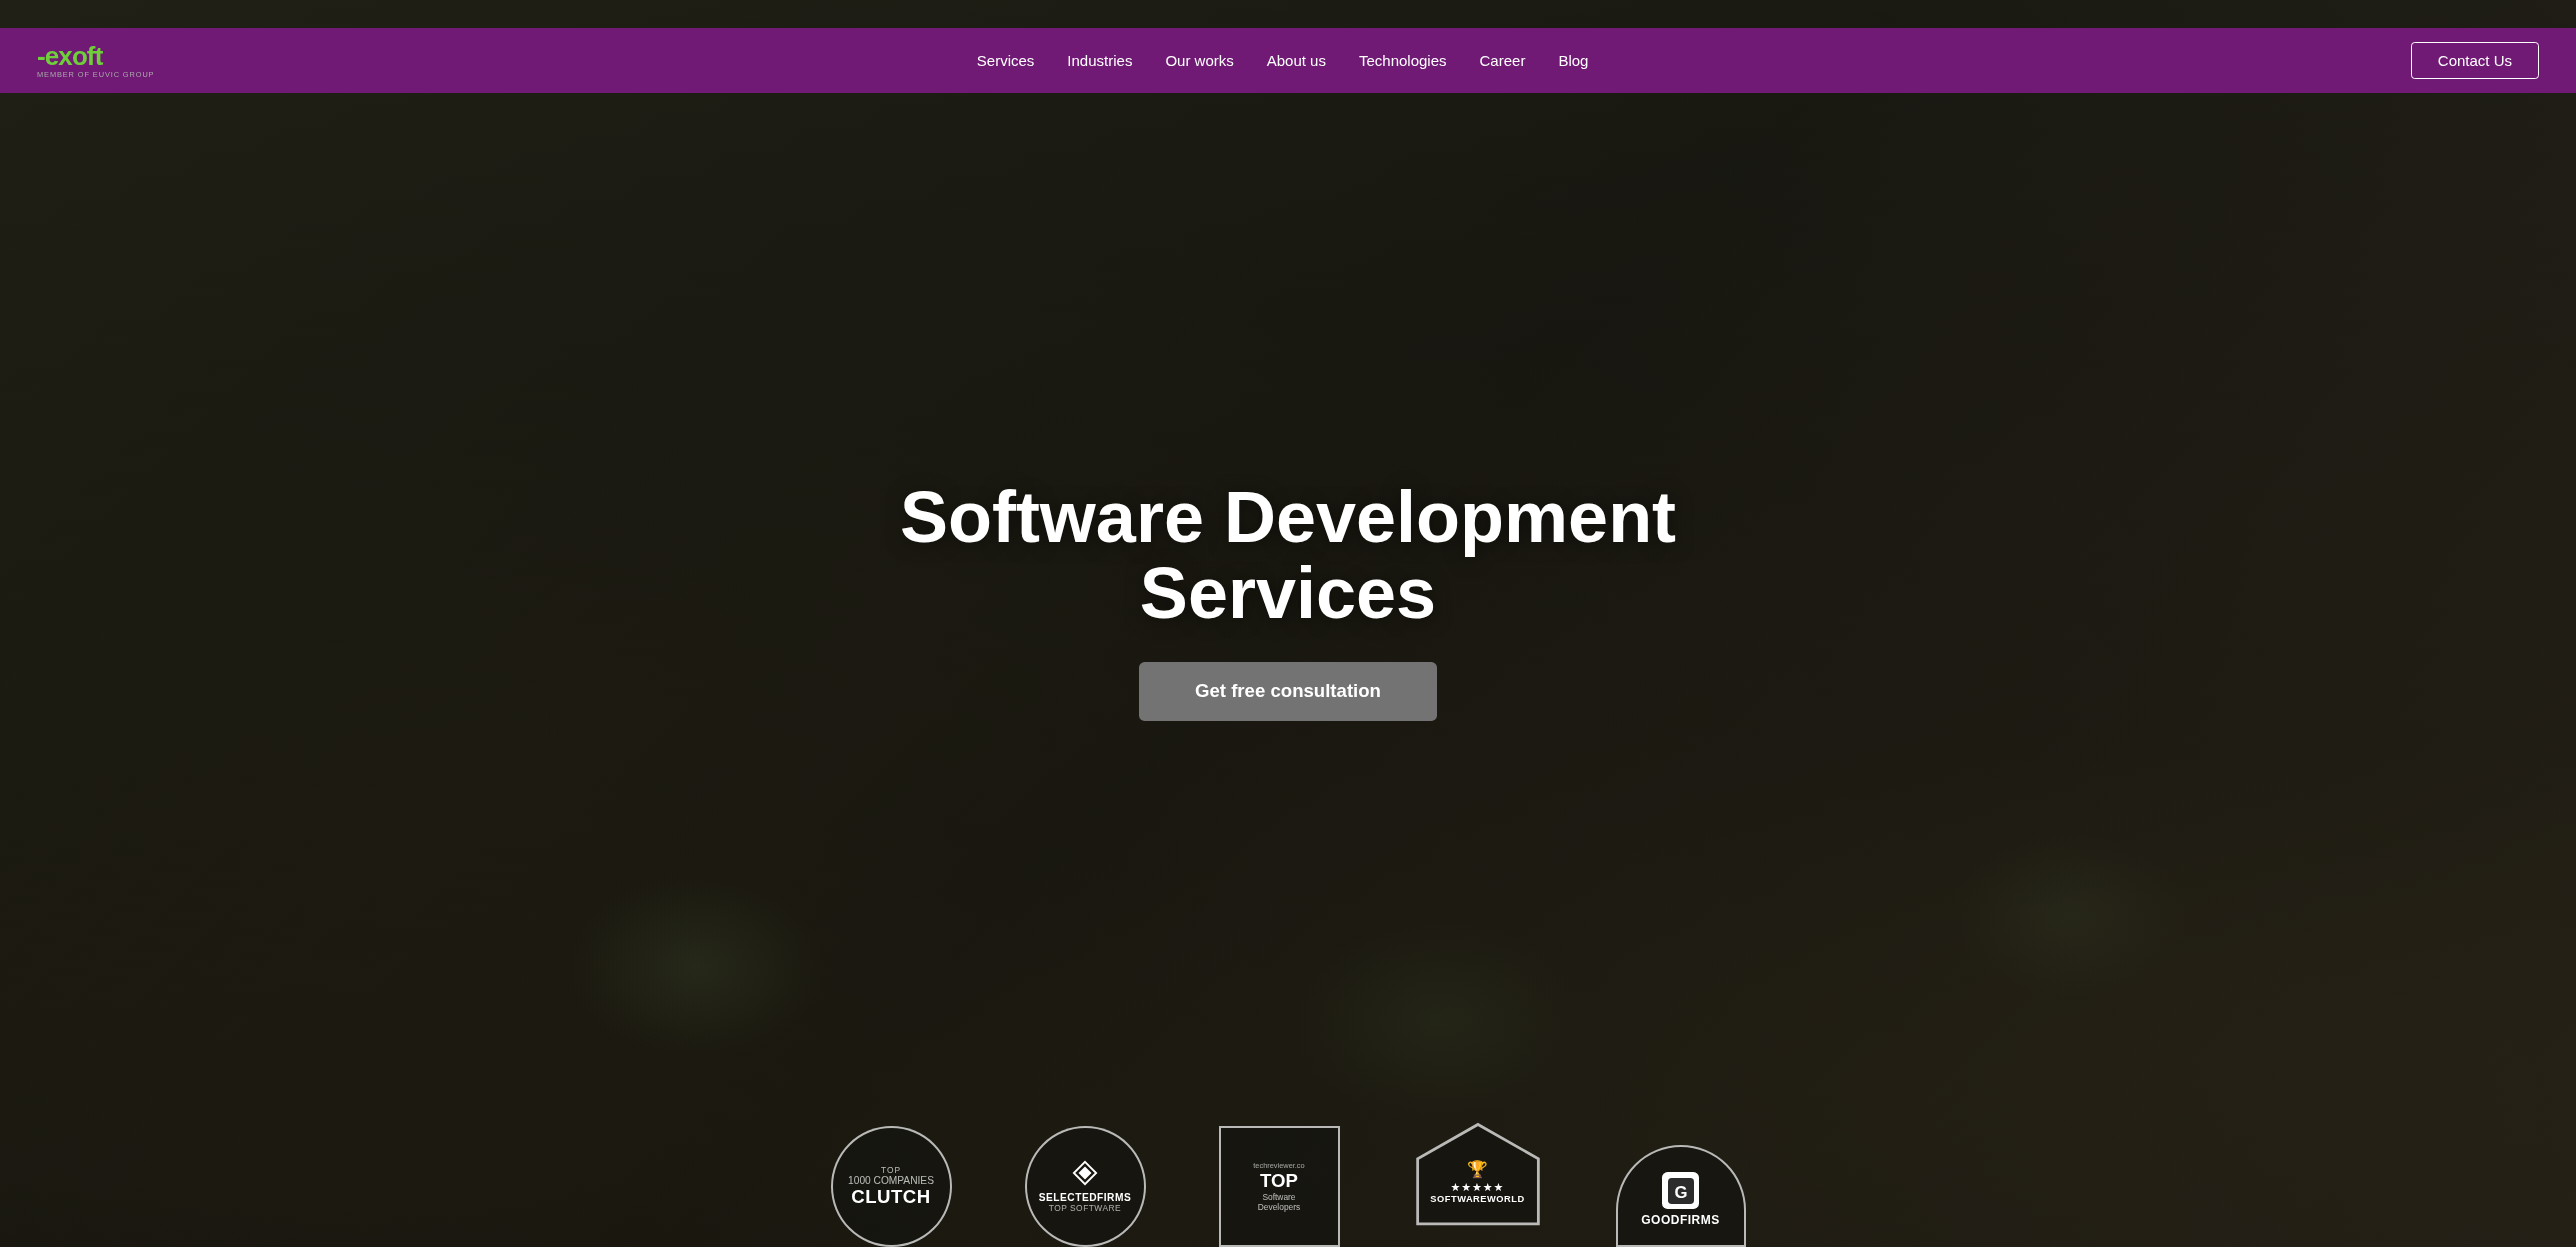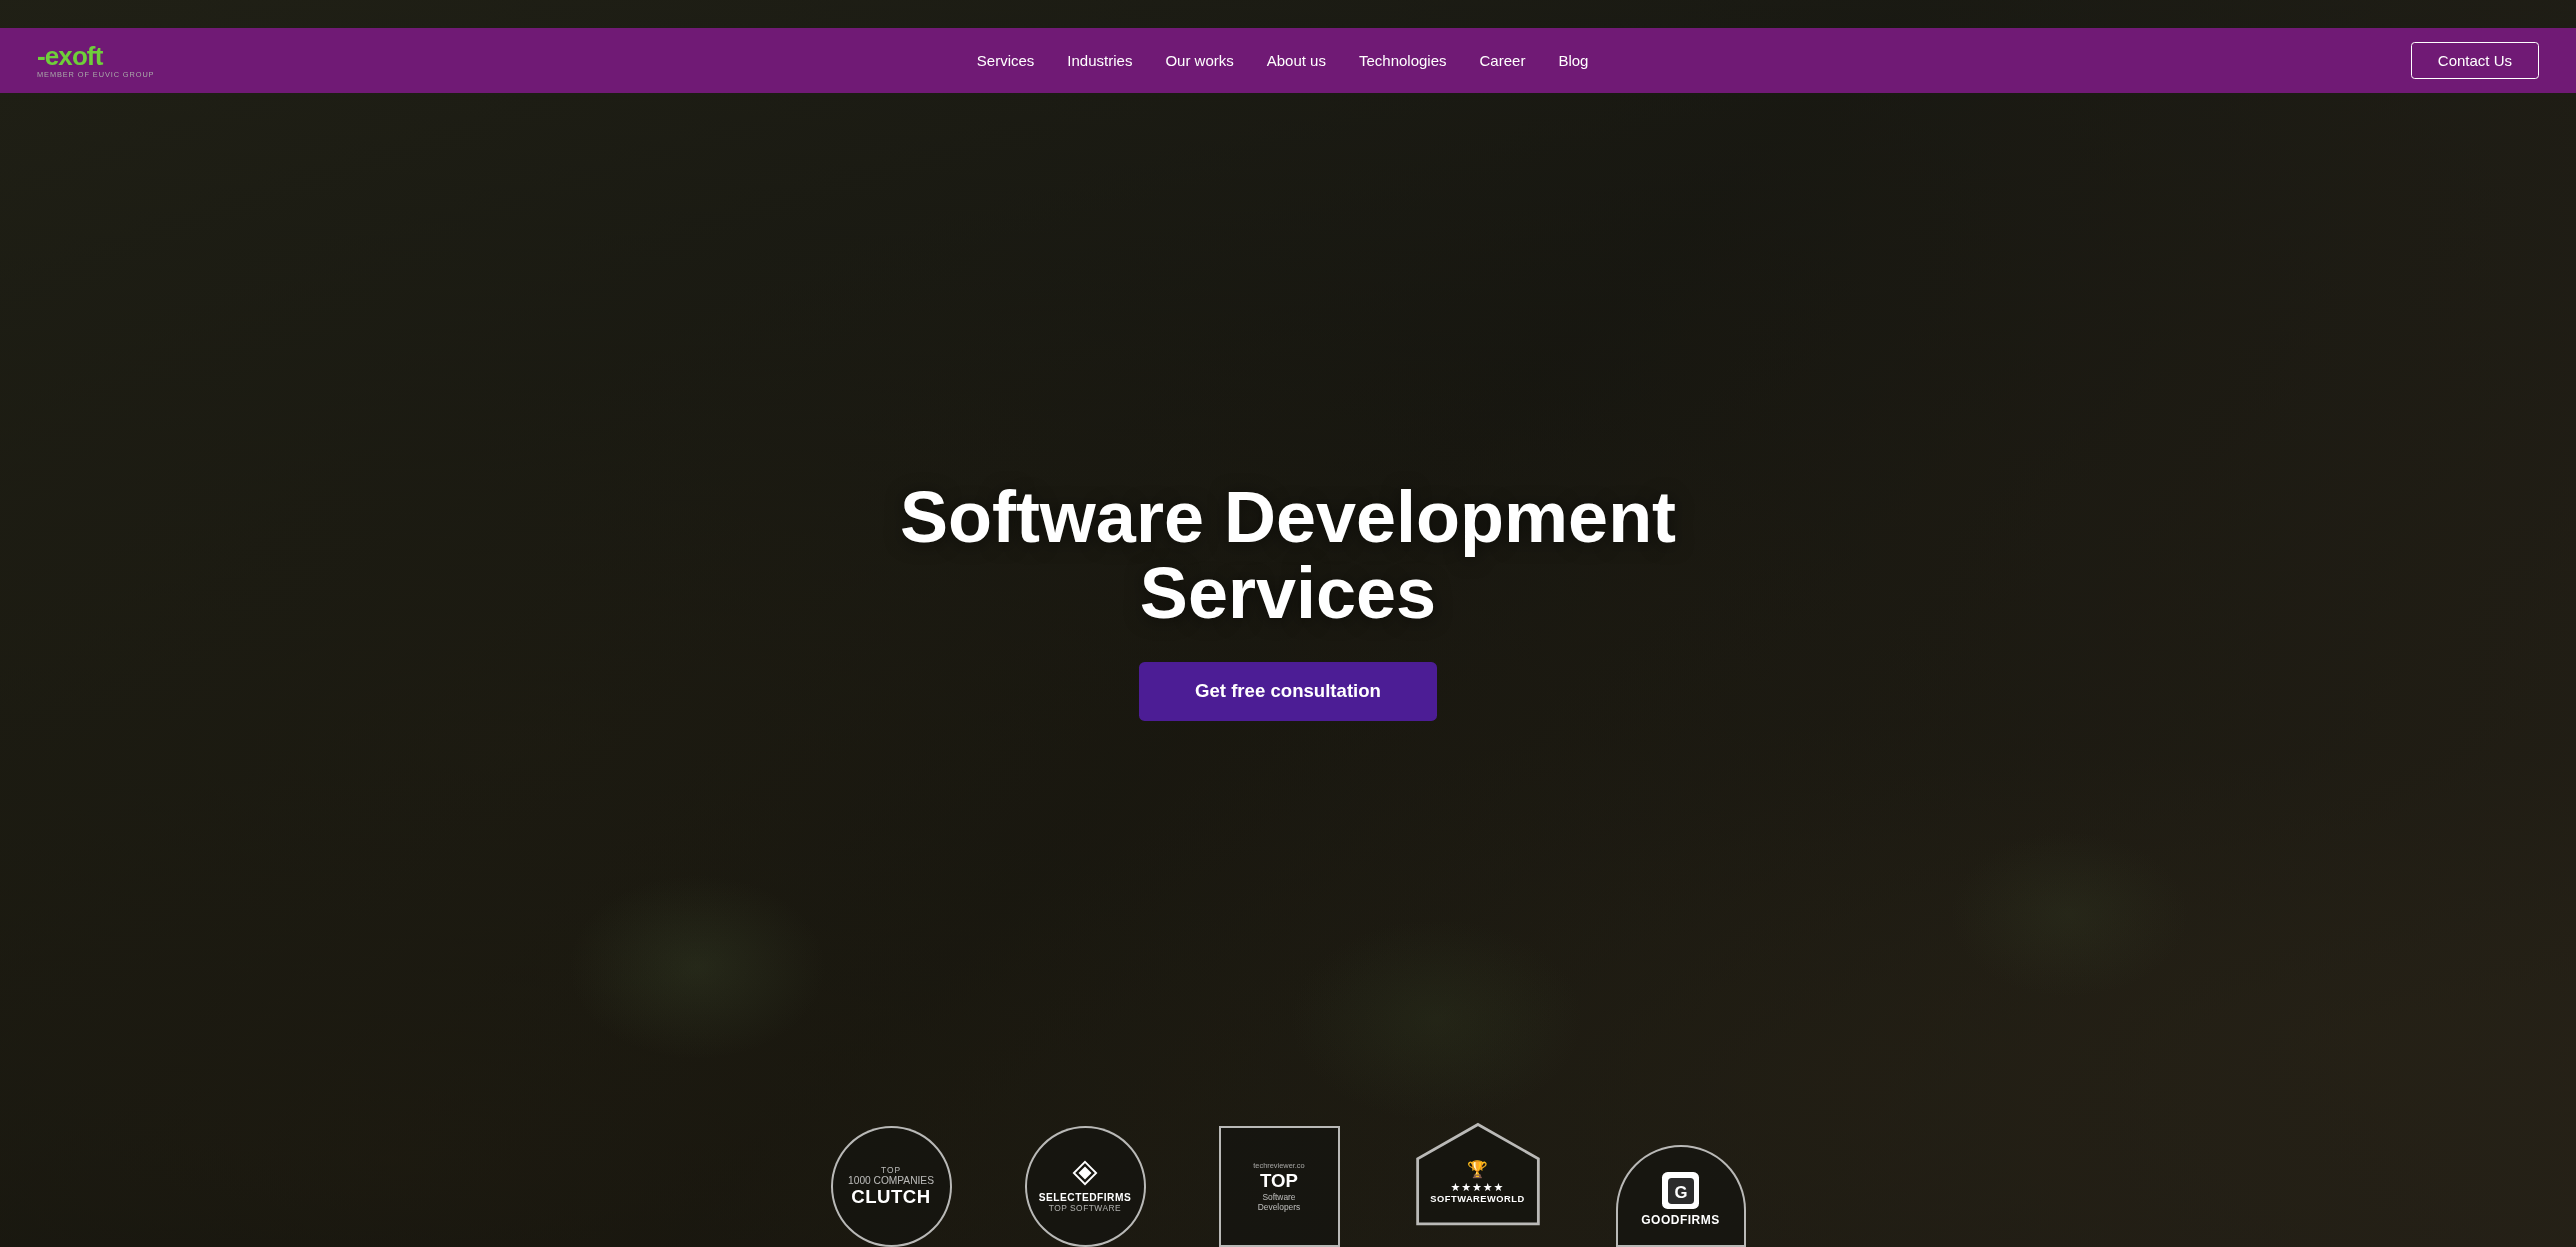--- a/index.html
+++ b/index.html
@@ -157,21 +157,21 @@
       font-size: 20.4px;
       color: rgba(255,255,255,0.9);
       line-height: 1.5;
       max-width: 651px;
       margin: 0 auto 45px;
       font-weight: 300;
     }
 
     .hero-cta {
       display: inline-block;
-      background: #4c1d95;
+      background: #737373;
       color: #fff;
       font-size: 18.6px;
       font-weight: 600;
       padding: 18.6px 56px;
       border-radius: 5.6px;
       text-decoration: none;
       border: none;
       cursor: pointer;
       transition: background 0.2s;
     }

